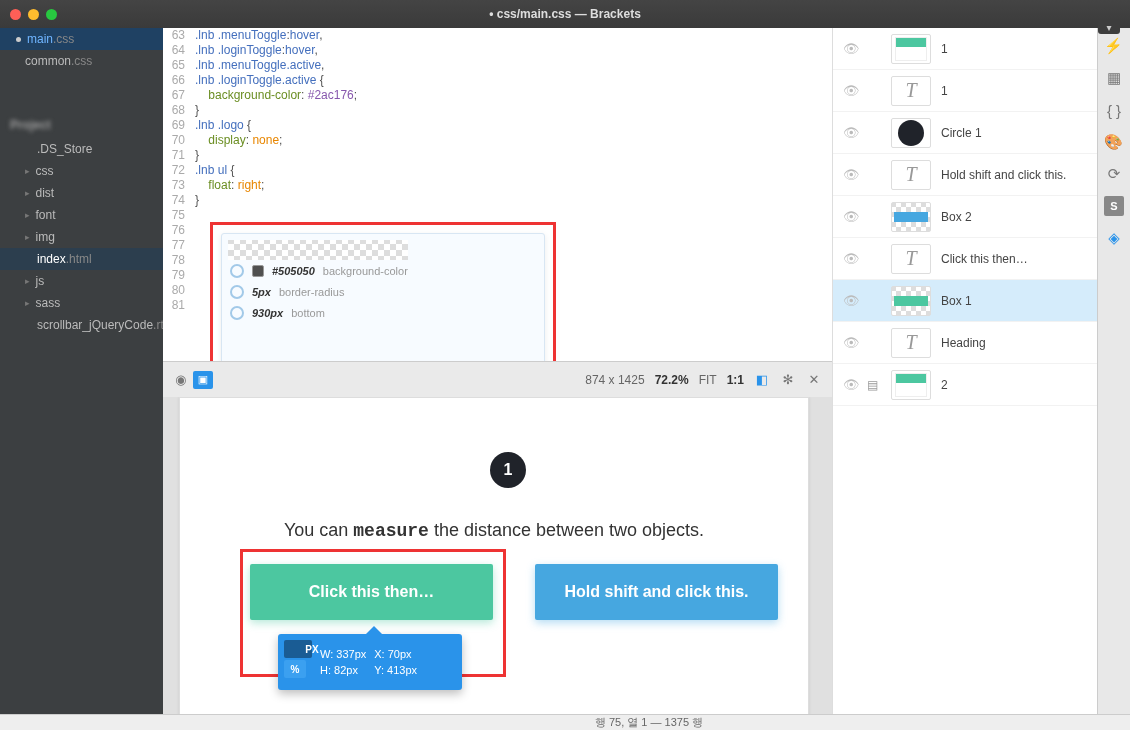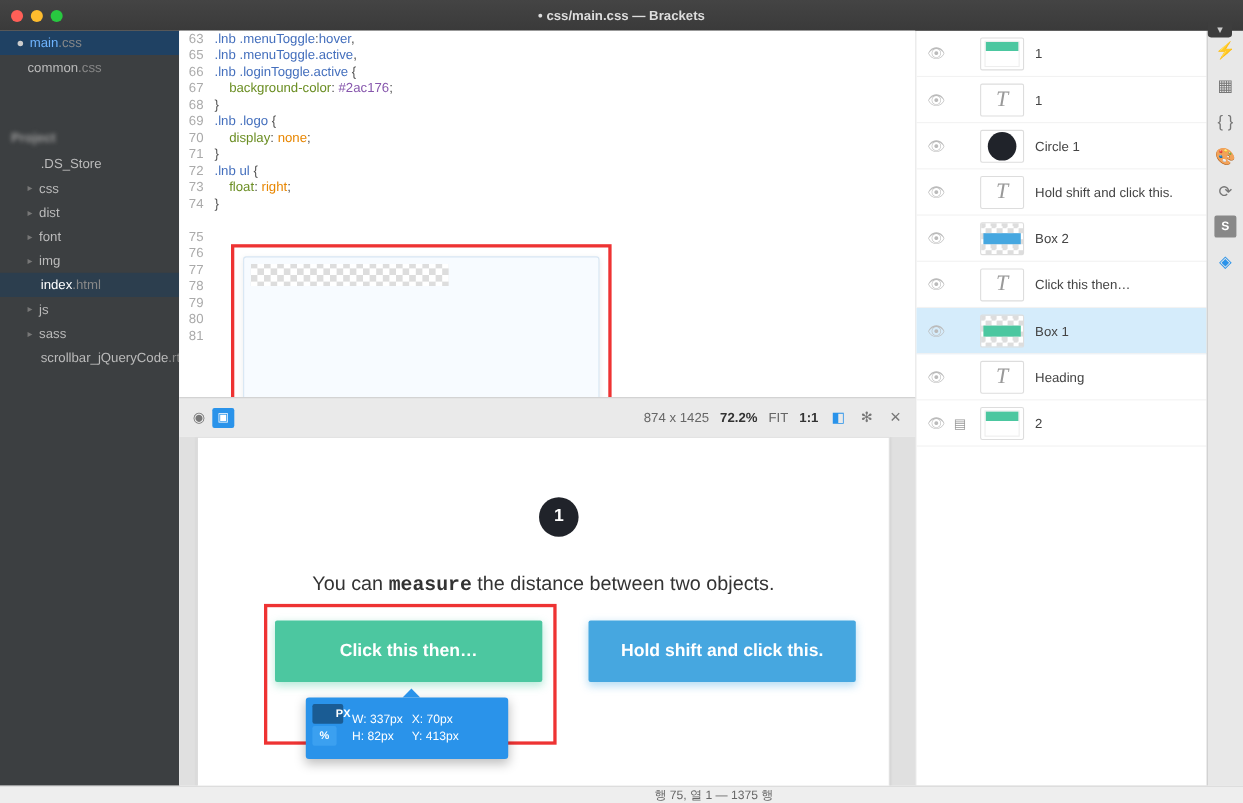--- a/index.html
+++ b/index.html
@@ -177,20 +177,24 @@
   </div>
 
   <div class="editor-col">
     <div class="code-area">
       <div id="code-lines">
           <div class="code-line">
             <span class="gutter">63</span>
             <span class="code"><span class="sel">.lnb</span> <span class="sel">.menuToggle</span><span class="pseudo"><span class="punct">:</span>hover</span><span class="punct">,</span></span>
           </div>
           <div class="code-line">
+            <span class="gutter">64</span>
+            <span class="code"><span class="sel">.lnb</span> <span class="sel">.loginToggle</span><span class="pseudo"><span class="punct">:</span>hover</span><span class="punct">,</span></span>
+          </div>
+          <div class="code-line">
             <span class="gutter">65</span>
             <span class="code"><span class="sel">.lnb</span> <span class="sel">.menuToggle</span><span class="pseudo">.active</span><span class="punct">,</span></span>
           </div>
           <div class="code-line">
             <span class="gutter">66</span>
             <span class="code"><span class="sel">.lnb</span> <span class="sel">.loginToggle</span><span class="pseudo">.active</span> <span class="punct">{</span></span>
           </div>
           <div class="code-line">
             <span class="gutter">67</span>
             <span class="code">    <span class="prop">background-color</span><span class="punct">:</span> <span class="hex">#2ac176</span><span class="punct">;</span></span>
@@ -250,20 +254,38 @@
             <span class="code"></span>
           </div>
           <div class="code-line">
             <span class="gutter">81</span>
             <span class="code"></span>
           </div>
         </div>
       <div class="hint">
         <div class="hint-inner">
           <div class="hint-header"></div>
+          <div id="hint-rows">
+              <div class="hint-row">
+                <span class="ic"></span>
+                <span class="sw"></span>
+                <span class="v">#505050</span>
+                <span class="p">background-color</span>
+              </div>
+              <div class="hint-row">
+                <span class="ic"></span>
+                <span class="v">5px</span>
+                <span class="p">border-radius</span>
+              </div>
+              <div class="hint-row">
+                <span class="ic"></span>
+                <span class="v">930px</span>
+                <span class="p">bottom</span>
+              </div>
+            </div>
         </div>
       </div>
     </div>
 
     <div class="preview-tools">
       <div class="left">
         <span class="tool-ic">◉</span>
         <span class="tool-sel">▣</span>
       </div>
       <div class="right">

